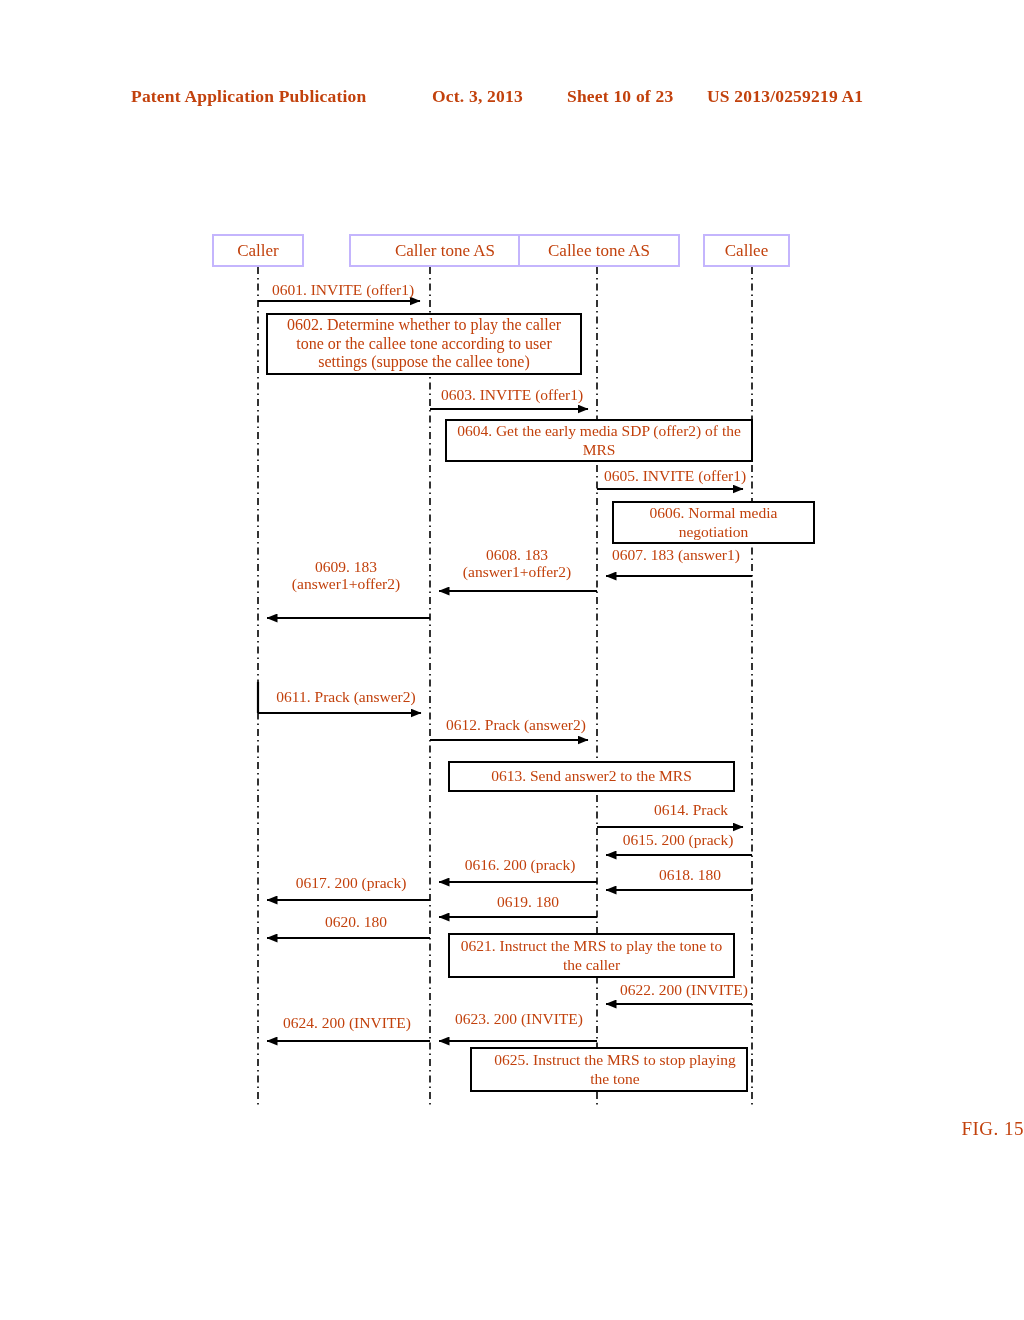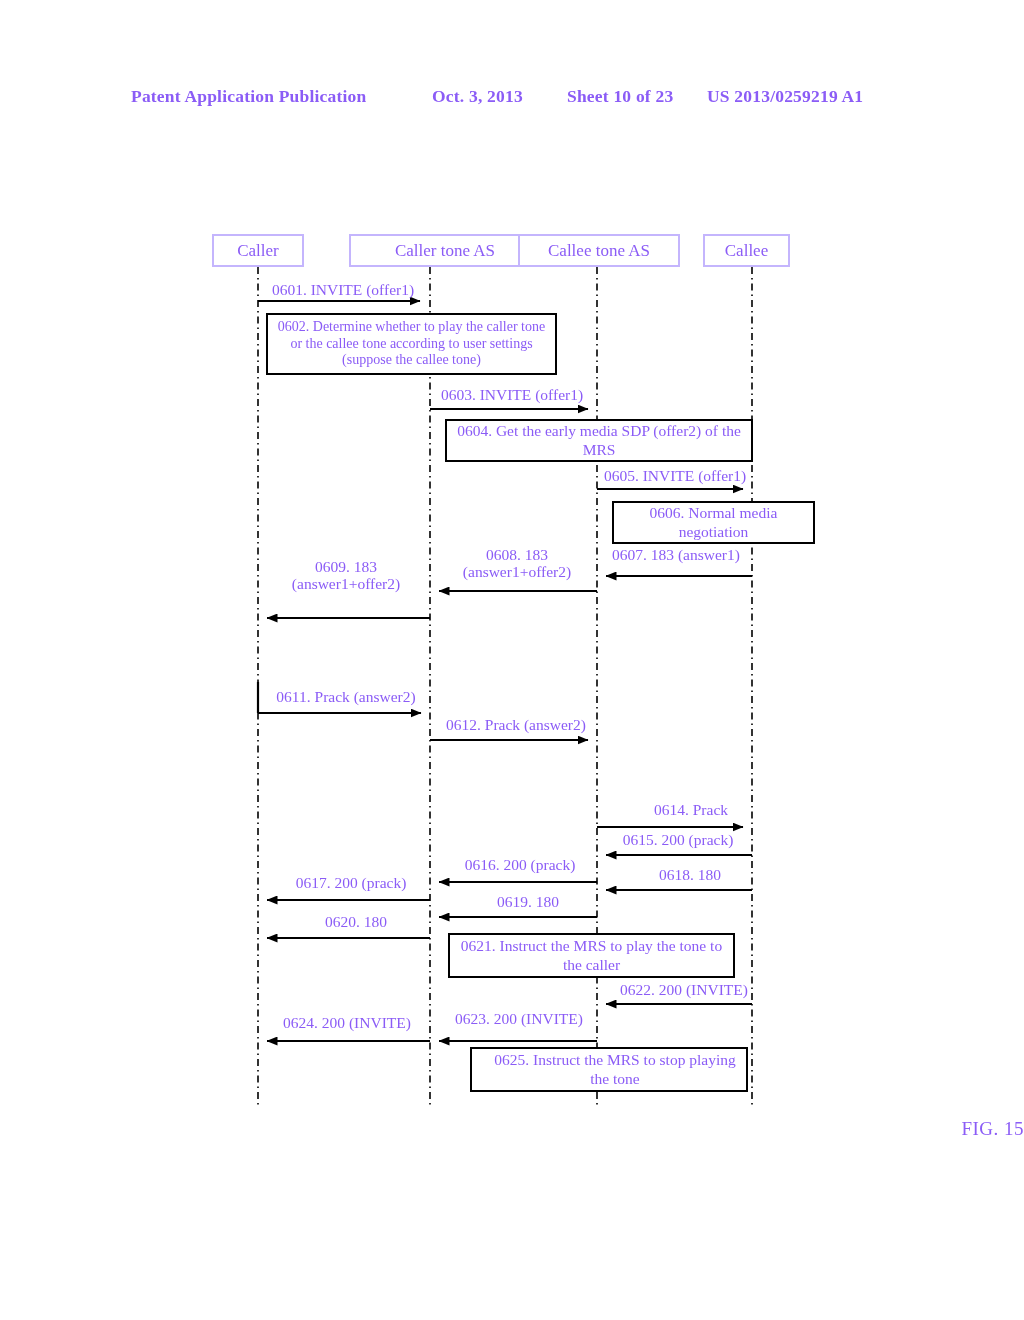--- a/index.html
+++ b/index.html
@@ -6,21 +6,21 @@
     margin: 0;
     padding: 0;
     background: #ffffff;
   }
   #page {
     position: relative;
     width: 1024px;
     height: 1320px;
     background: #ffffff;
     font-family: "Liberation Serif", serif;
-    color: #8b5cf6;
+    color: #c2410c;
     overflow: hidden;
   }
   
   #pub-header {
     position: absolute;
     left: 0;
     top: 86px;
     width: 1024px;
     height: 26px;
     font-family: "Liberation Serif", serif;
@@ -214,27 +214,28 @@
     <div class="msg-label" style="left:460px; top:893px; width:136px;">0619. 180</div>
 
     <div class="msg-label" style="left:282px; top:913px; width:148px;">0620. 180</div>
 
     <div class="msg-label" style="left:602px; top:981px; width:164px;">0622. 200 (INVITE)</div>
 
     <div class="msg-label" style="left:440px; top:1010px; width:158px;">0623. 200 (INVITE)</div>
 
     <div class="msg-label" style="left:264px; top:1014px; width:166px;">0624. 200 (INVITE)</div>
 
-    <div class="note-box" style="left:266px; top:313px; width:291px; height:62px; font-size:14px;">0602. Determine whether to play the caller tone or the callee tone according to user settings (suppose the callee tone)</div>
+    <div class="note-box" style="left:266px; top:313px; width:316px; height:62px; font-size:16px;">0602. Determine whether to play the caller tone or the callee tone according to user settings (suppose the callee tone)</div>
 
     <div class="note-box" style="left:445px; top:419px; width:308px; height:43px; font-size:15.5px;">0604. Get the early media SDP (offer2) of the MRS</div>
 
     <div class="note-box" style="left:612px; top:501px; width:203px; height:43px; font-size:15.5px;">0606. Normal media negotiation</div>
 
 
+    <div class="note-box" style="left:448px; top:761px; width:287px; height:31px; font-size:15.5px;">0613. Send answer2 to the MRS</div>
 
     <div class="note-box" style="left:448px; top:933px; width:287px; height:45px; font-size:15.5px;">0621. Instruct the MRS to play the tone to the caller</div>
 
     <div class="note-box" style="left:470px; top:1047px; width:278px; height:45px; font-size:15.5px;padding-left:17px;">0625. Instruct the MRS to stop playing the tone</div>
 
   </div>
 
   <div id="fig-caption">FIG. 15</div>
 
 </div>

